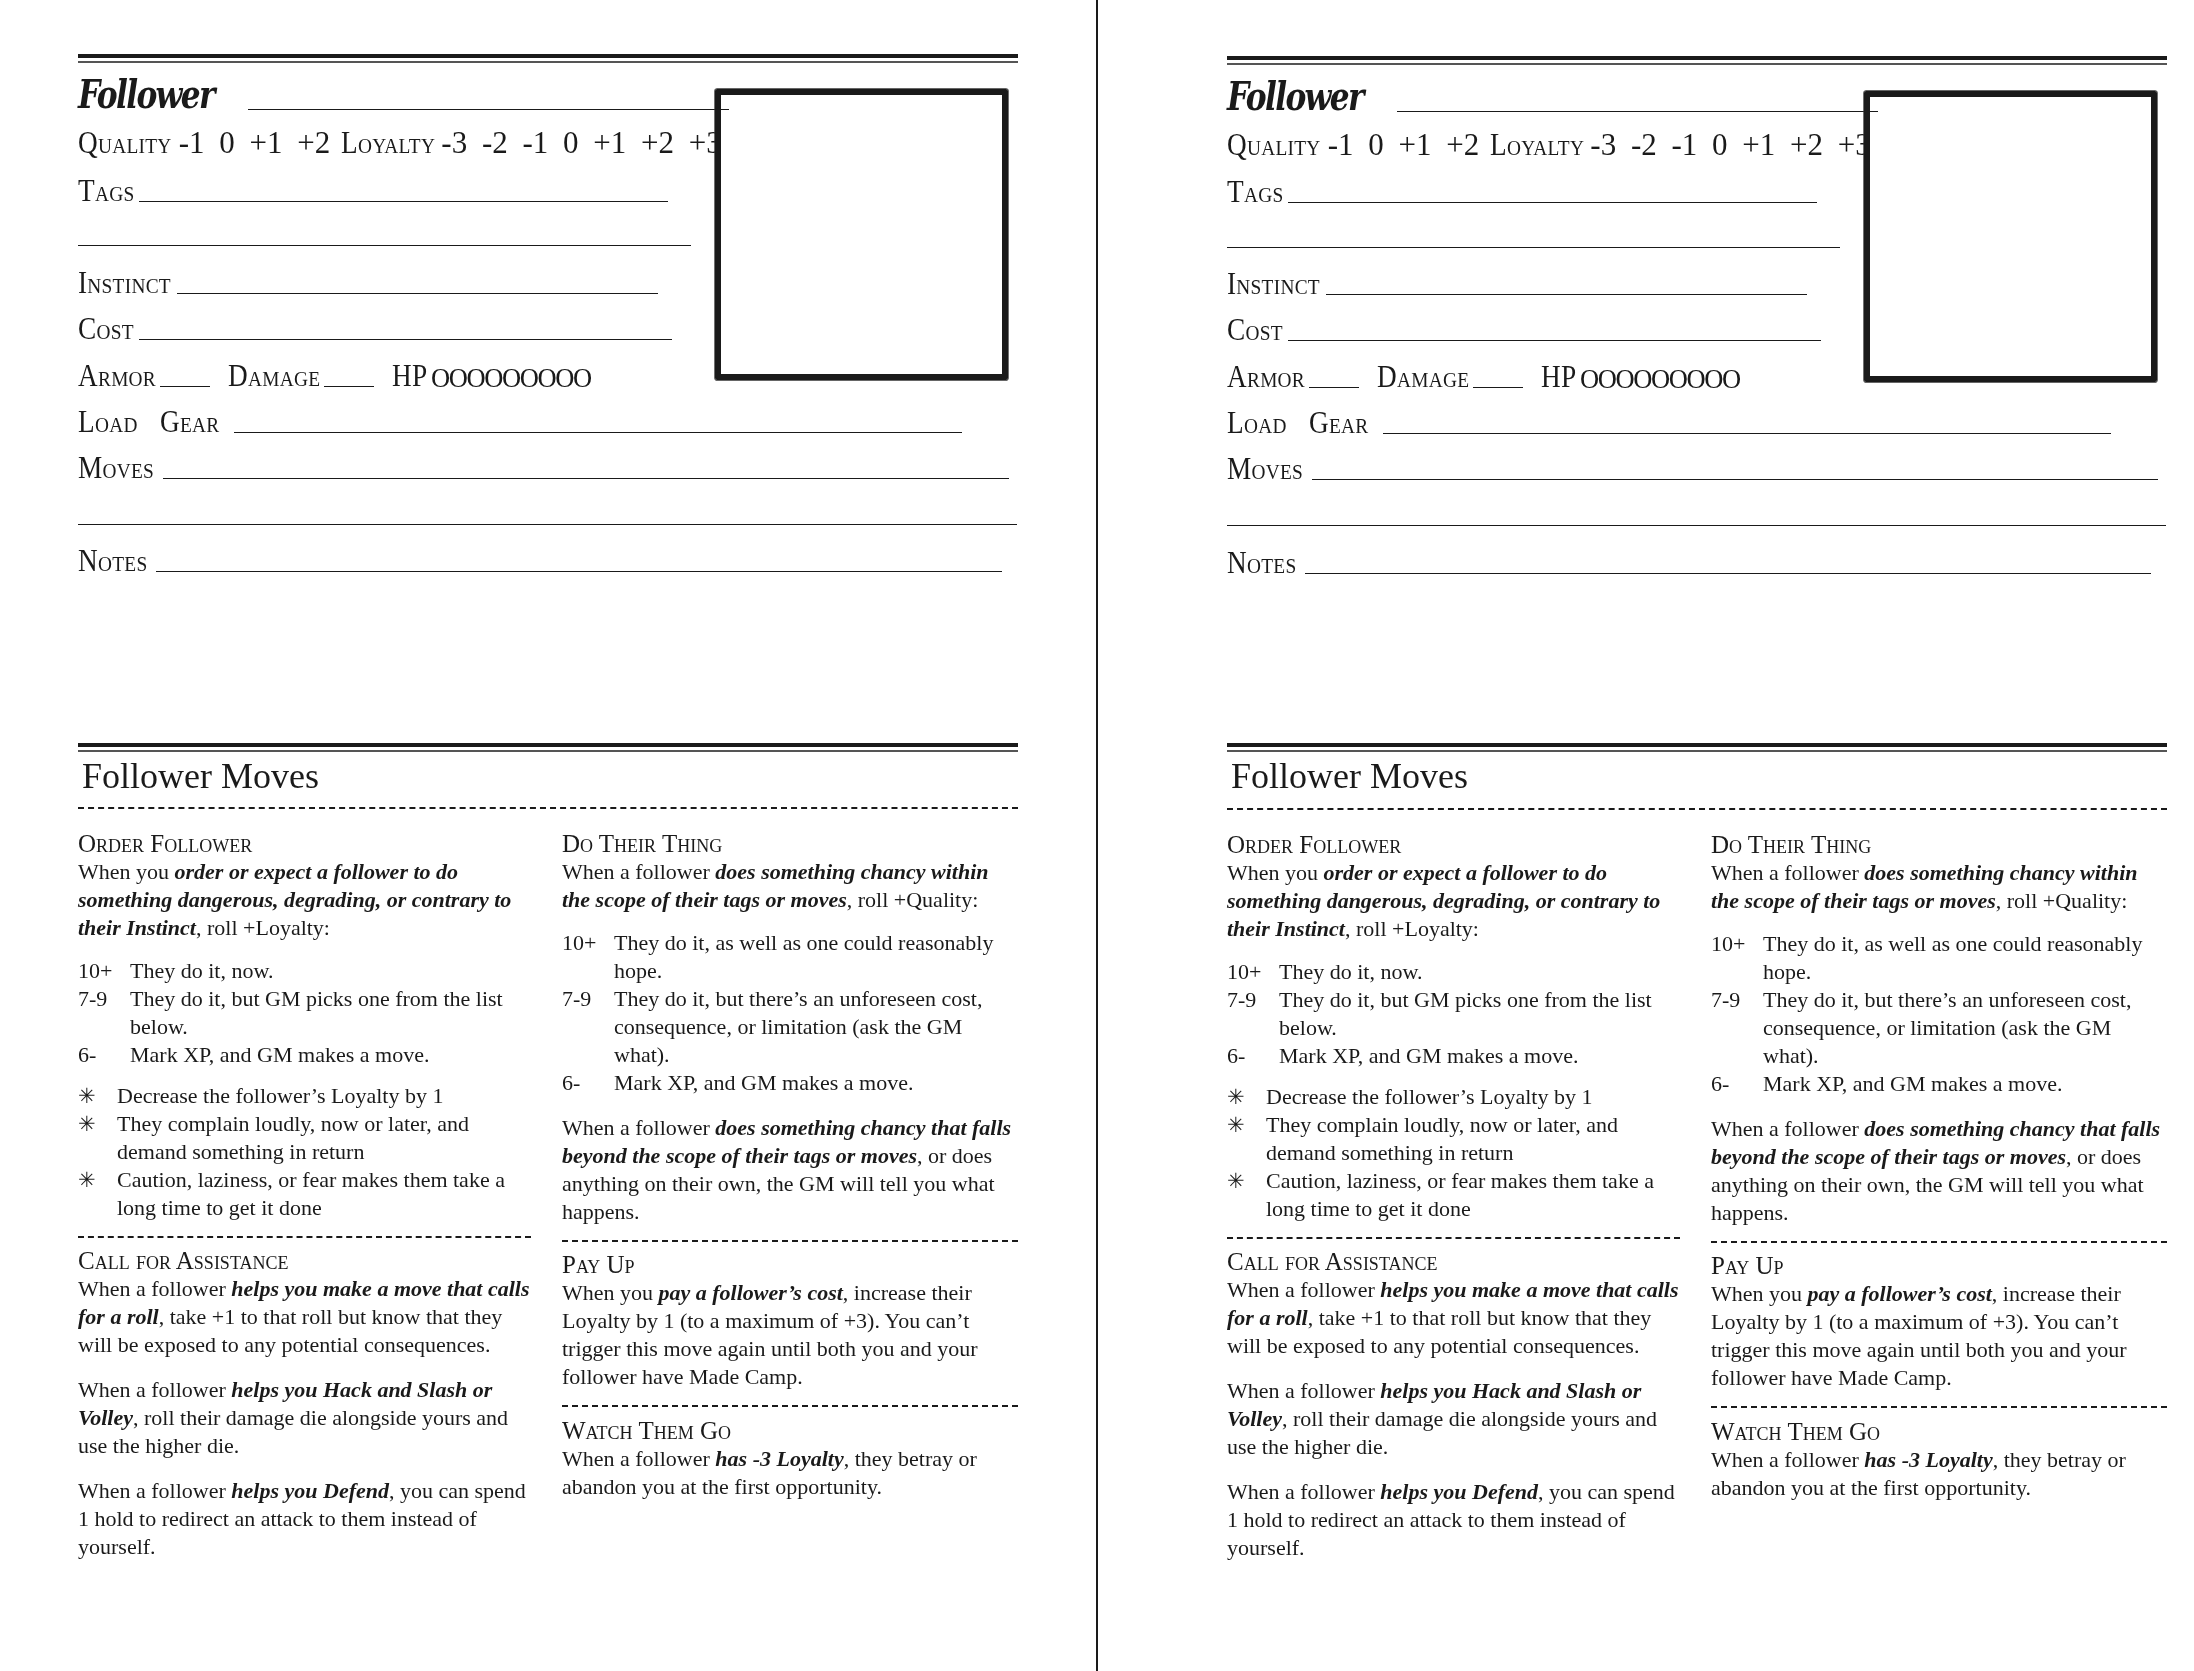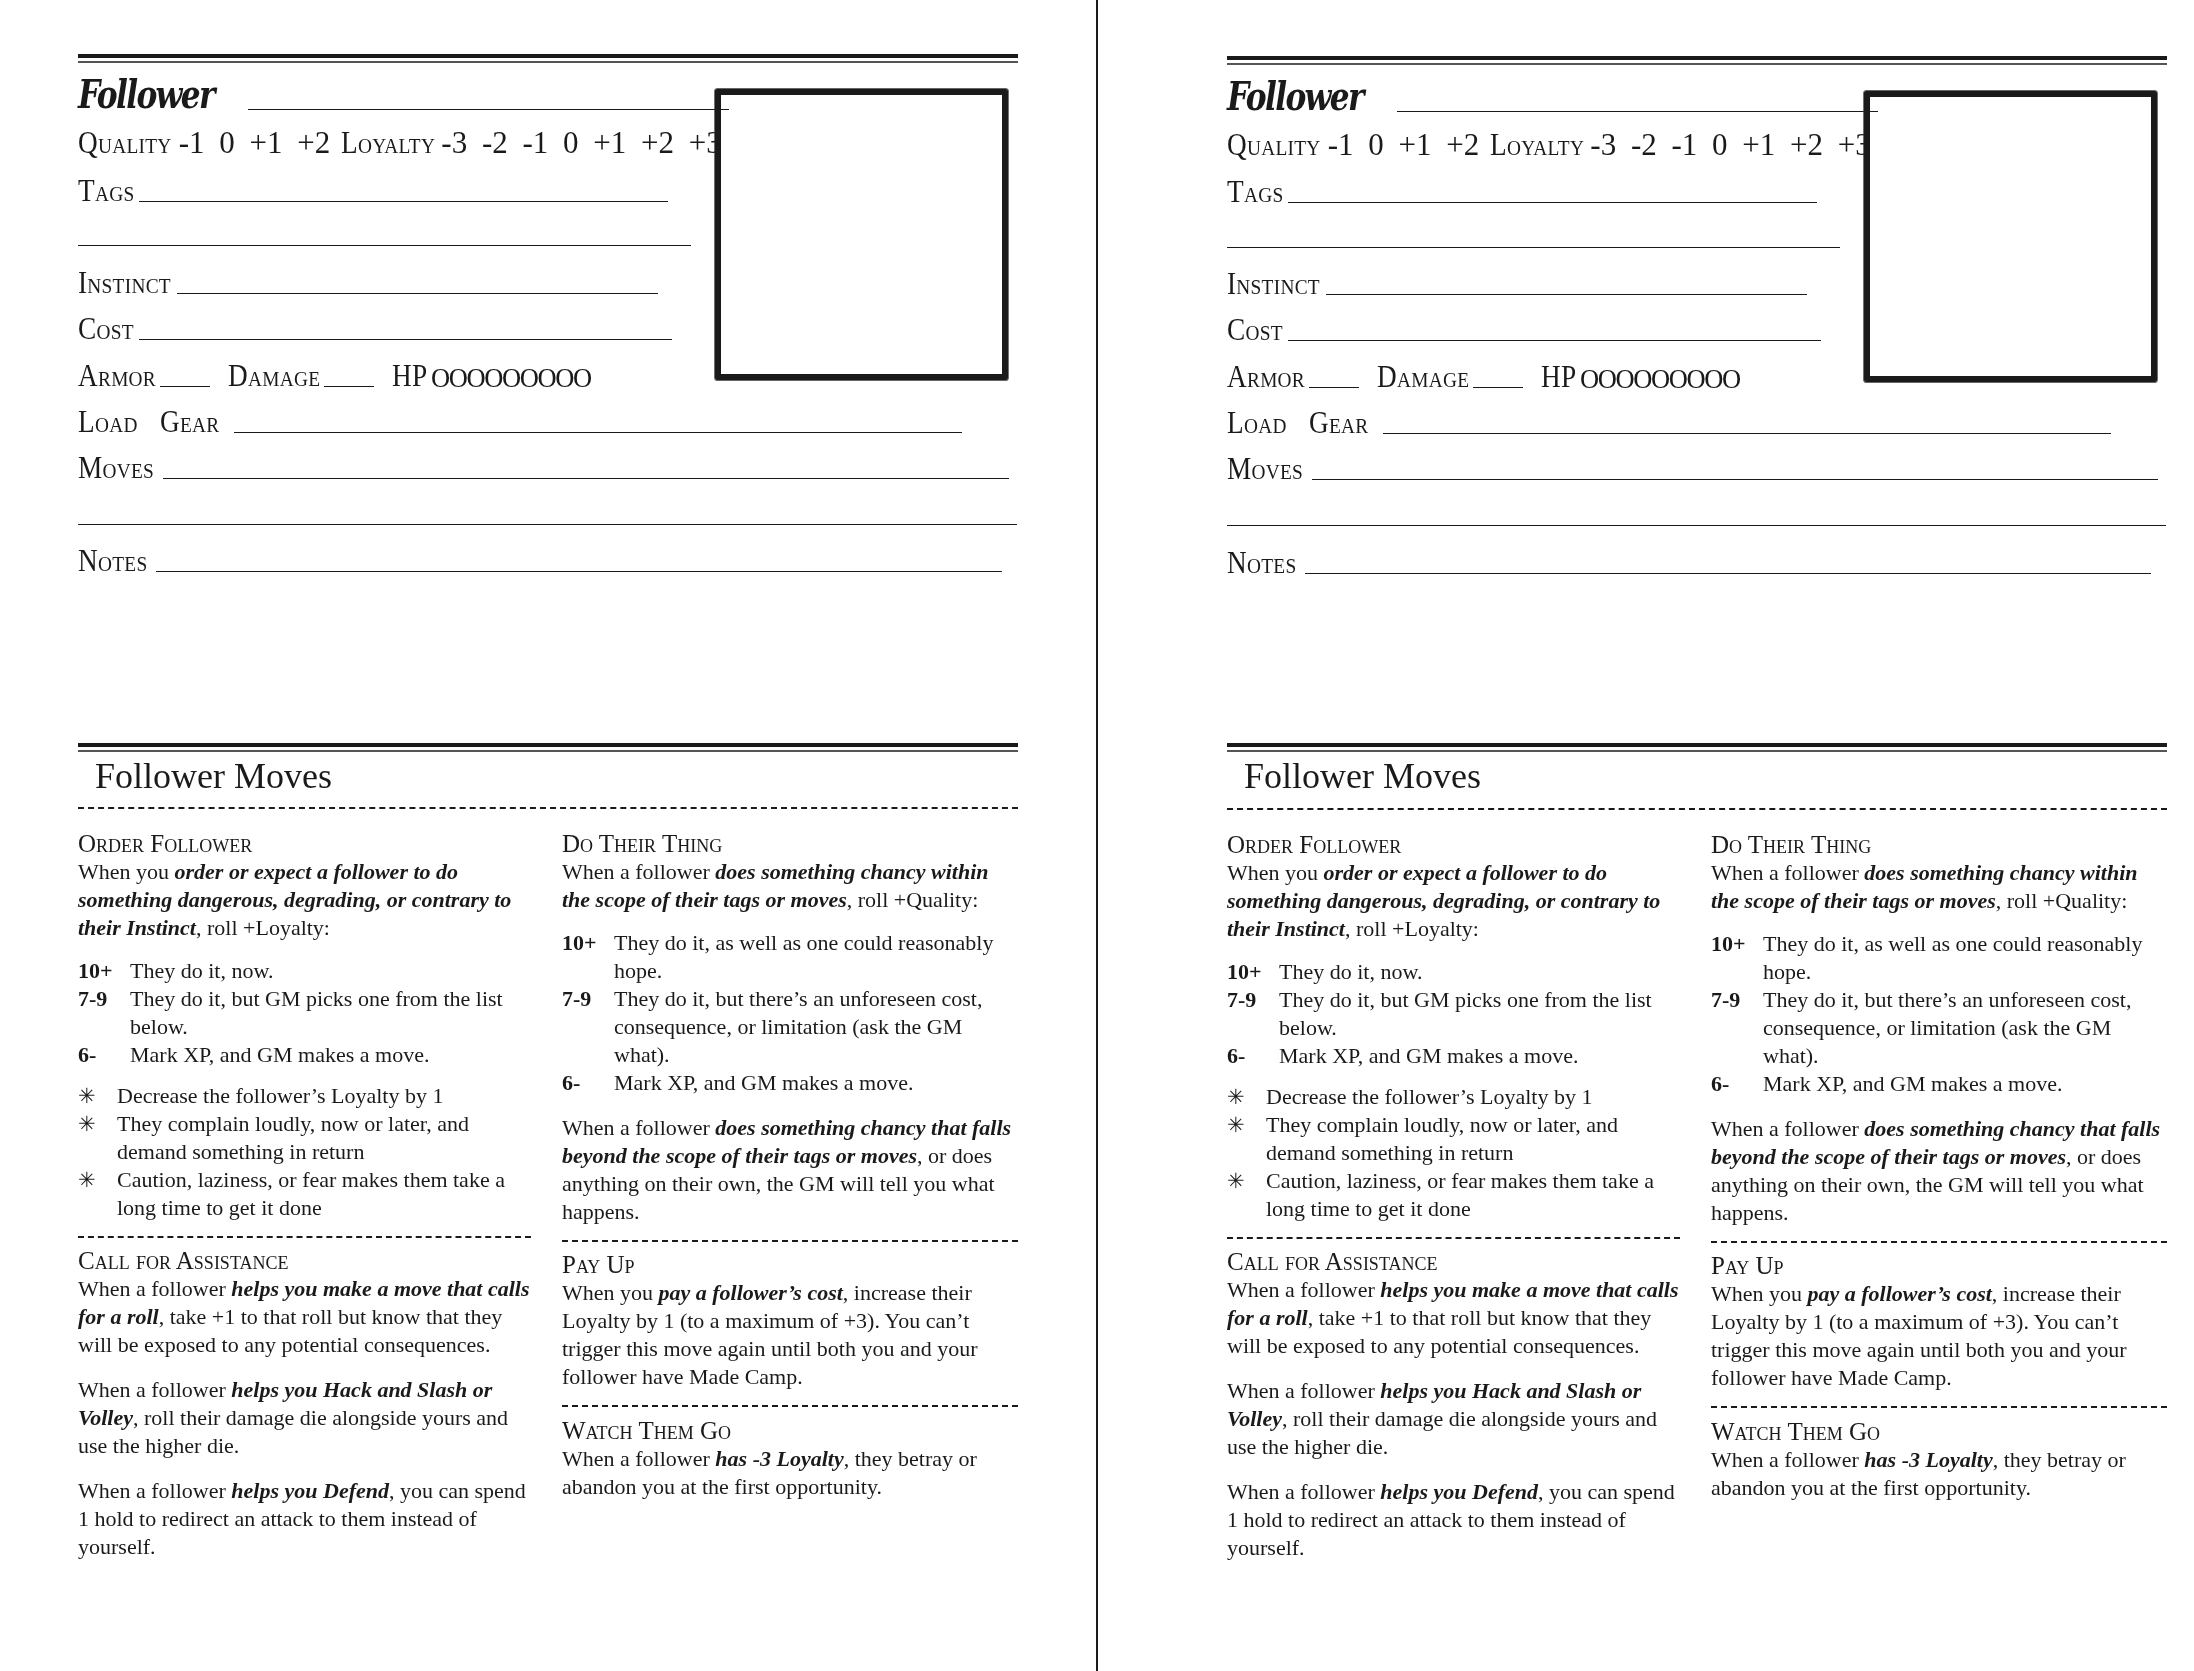--- a/index.html
+++ b/index.html
@@ -19,32 +19,32 @@
   .sc { font-variant:small-caps; font-size:31px; letter-spacing:0.3px; line-height:1; transform:scaleX(0.88); transform-origin:left bottom; }
   .line { border-bottom:1.4px solid #1a1a1a; height:0.7px; margin-left:9.8px; margin-bottom:4.2px; }
   .blackletter { font-family:"DejaVu Serif",serif; font-weight:bold; font-style:italic; font-size:40px; letter-spacing:-2.1px; line-height:1; transform:scaleX(0.78); transform-origin:left bottom; }
   .stat-values { font-size:31px; line-height:1; word-spacing:7px; }
   .hp-boxes { font-size:26.5px; letter-spacing:-1.4px; line-height:1; }
 
   .portrait { position:absolute; left:637px; top:89px; width:293px; height:291px;
               border:6.3px solid #1a1a1a; border-radius:2.1px; box-sizing:border-box;
               box-shadow:0 0 0 0.7px #333; }
 
-  .moves-title { position:absolute; left:17px; font-size:36px; line-height:1; }
+  .moves-title { position:absolute; left:4px; font-size:36px; line-height:1; }
   .dash-rule { position:absolute; height:0; border-top:2.1px dashed #1a1a1a; }
 
   .col { position:absolute; font-size:22px; line-height:28px; }
   .col.c1 { left:0; width:453px; }
   .col.c2 { left:484px; width:456px; }
   .move-title { font-variant:small-caps; font-size:25px; line-height:29px; margin:0; font-weight:normal; }
   .move-text { margin:0; }
   .move-text b { font-style:italic; font-weight:bold; }
   .results { margin:15.3px 0 0 0; }
   .result { display:flex; }
-  .result .k { font-weight:bold; width:52px; flex:none; }
+  .result .k { font-weight:normal; width:52px; flex:none; }
   .bullets { margin:12.5px 0 0 0; }
   .bullet { display:flex; }
   .bullet .s { width:39px; flex:none; font-size:21px; }
   .para-gap { margin-top:16.7px; }
   .sec-rule { border-top:2.1px dashed #1a1a1a; margin:14px 0 8.4px 0; }
 </style>
 </head>
 <body>
 
 <div class="divider-vert"></div>

